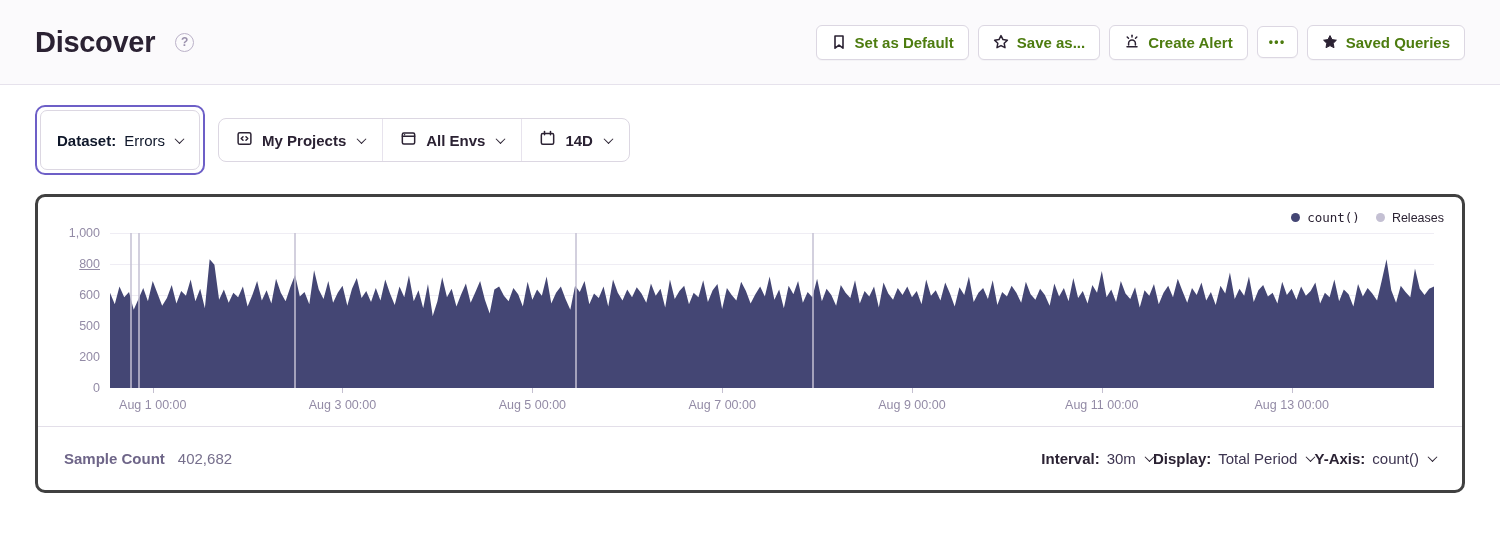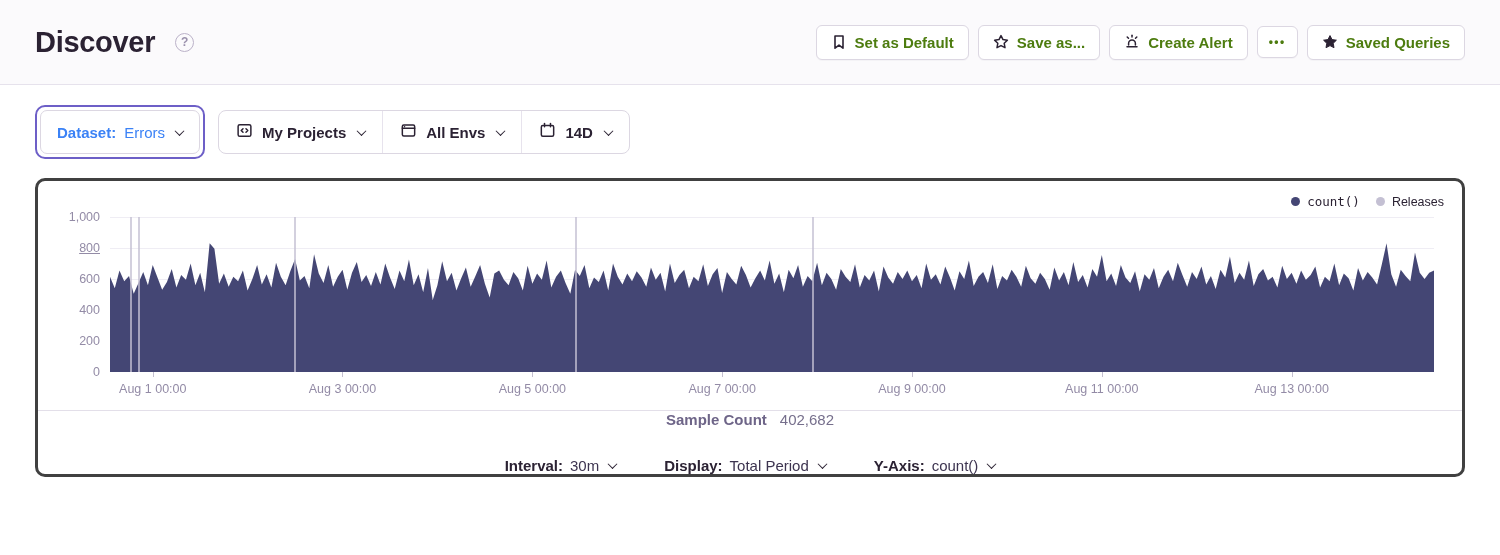--- a/index.html
+++ b/index.html
@@ -33,22 +33,22 @@
   .btn svg { display:block; flex:none; }
   .btn-ellipsis { padding:8px 11px; font-size:12px; letter-spacing:1.5px; }
   
   .main { padding:20px 35px 0; }
   .filter-row { display:flex; align-items:center; gap:13px; }
   .dataset-outline {
     border:2px solid #6D5FC7; border-radius:10px; padding:3px; display:inline-block;
   }
   .dataset-btn {
     display:flex; align-items:center; gap:8px; background:#fff;
-    border:1px solid #DCD7E2; border-radius:7px; padding:0 16px; height:44px;
-    font-size:15px; cursor:pointer; font-family:inherit; color:#3b82f6;
+    border:1px solid #DCD7E2; border-radius:7px; padding:0 16px; height:60px;
+    font-size:15px; cursor:pointer; font-family:inherit; color:#0f172a;
   }
   .bold-lbl { font-weight:bold; }
   .pagefilter-group {
     display:flex; align-items:stretch; height:44px;
     border:1px solid #DCD7E2; border-radius:8px; background:#fff;
   }
   .pf-item {
     display:flex; align-items:center; gap:9px; padding:0 17px;
     font-size:15px; font-weight:bold; cursor:pointer; white-space:nowrap;
   }
@@ -88,26 +88,26 @@
   .xaxis { position:relative; margin:0 28px 0 72px; height:38px; }
   .xtick { position:absolute; top:0; width:1px; height:5px; background:#C4BFD0; }
   .xlabel {
     position:absolute; top:10px; transform:translateX(-50%);
     font-size:12.5px; color:#938BA6; white-space:nowrap;
   }
   
   .card-footer {
     border-top:1px solid #E3DFE9; height:64px;
     display:flex; align-items:center; justify-content:space-between;
-    padding:0 26px; font-size:15px;flex-direction:column;
+    padding:0 26px; font-size:15px;
   }
   .sample { display:flex; align-items:baseline; gap:13px; }
   .sample-lbl { font-weight:bold; color:#6E6588; }
   .sample-val { color:#766F8C; }
-  .footer-controls { display:flex; align-items:center; gap:48px; }
+  .footer-controls { display:flex; align-items:center; }
   .fc-item { display:flex; align-items:center; gap:7px; cursor:pointer; white-space:nowrap; }
   .fc-val { color:#3D3450; }
 </style>
 </head>
 <body>
 
 <div class="header">
   <div class="title-wrap">
     <h1 class="page-title">Discover</h1>
     <span class="help-icon">?</span>
@@ -215,21 +215,21 @@
         <span>Releases</span>
       </div>
     </div>
 
     <div class="plot-wrap" id="plot">
 
     <div class="ylabel" style="top: 147px;">0</div>
         <div class="gridline" style="top: 124px;"></div>
         <div class="ylabel" style="top: 116px;">200</div>
         <div class="gridline" style="top: 93px;"></div>
-        <div class="ylabel" style="top: 85px;">400</div>
+        <div class="ylabel" style="top: 85px;">500</div>
         <div class="gridline" style="top: 62px;"></div>
         <div class="ylabel" style="top: 54px;">600</div>
         <div class="gridline" style="top: 31px;"></div>
         <div class="ylabel" style="top: 23px; text-decoration: underline;">800</div>
         <div class="gridline" style="top: 0px;"></div>
         <div class="ylabel" style="top: -8px;">1,000</div>
         <svg class="area-svg" id="area-svg" viewBox="0 0 1330 155" preserveAspectRatio="none">
         <path id="area-path" d="M0,155L0.0,59.7L4.8,71.3L9.5,53.5L14.3,64.3L19.1,58.9L23.8,76.7L28.6,65.9L33.4,55.0L38.1,68.2L42.9,48.1L47.7,60.5L52.4,72.8L57.2,65.1L62.0,51.9L66.7,70.5L71.5,58.1L76.3,62.8L81.0,46.5L85.8,68.2L90.6,55.8L95.3,75.2L100.1,26.3L104.9,31.8L109.6,66.7L114.4,56.6L119.2,69.8L123.9,59.7L128.7,64.3L133.5,53.5L138.2,73.6L143.0,62.0L147.8,48.1L152.5,67.4L157.3,57.3L162.1,70.5L166.8,45.7L171.6,59.7L176.4,68.2L181.1,54.3L185.9,41.9L190.7,63.6L195.4,58.9L200.2,71.3L205.0,37.2L209.7,56.6L214.5,65.9L219.3,48.1L224.1,69.8L228.8,59.7L233.6,52.7L238.4,72.8L243.1,55.8L247.9,45.0L252.7,65.1L257.4,58.1L262.2,69.0L267.0,55.0L271.7,67.4L276.5,46.5L281.3,60.5L286.0,72.1L290.8,53.5L295.6,64.3L300.3,42.6L305.1,68.2L309.9,57.3L314.6,75.2L319.4,51.1L324.2,82.9L328.9,68.2L333.7,44.2L338.5,64.3L343.2,55.8L348.0,73.6L352.8,61.2L357.5,50.4L362.3,69.8L367.1,58.9L371.8,48.1L376.6,66.7L381.4,80.6L386.1,56.6L390.9,53.5L395.7,62.8L400.4,68.2L405.2,55.0L410.0,61.2L414.7,73.6L419.5,48.8L424.3,66.7L429.0,56.6L433.8,62.8L438.6,43.4L443.3,70.5L448.1,59.7L452.9,53.5L457.6,65.9L462.4,76.7L467.2,52.7L471.9,58.9L476.7,48.1L481.5,71.3L486.2,60.5L491.0,65.1L495.8,53.5L500.5,73.6L505.3,46.5L510.1,59.7L514.8,67.4L519.6,56.6L524.4,64.3L529.1,54.3L533.9,60.5L538.7,69.8L543.4,50.4L548.2,62.8L553.0,55.8L557.7,74.4L562.5,46.5L567.3,65.9L572.0,58.1L576.8,52.7L581.6,71.3L586.3,59.7L591.1,64.3L595.9,47.3L600.6,69.0L605.4,57.3L610.2,51.1L614.9,76.0L619.7,55.0L624.5,62.0L629.2,67.4L634.0,48.8L638.8,58.1L643.5,70.5L648.3,61.2L653.1,53.5L657.8,63.6L662.6,43.4L667.4,66.7L672.2,56.6L676.9,75.2L681.7,52.7L686.5,61.2L691.2,48.1L696.0,69.8L700.8,58.9L705.5,64.3L710.3,45.7L715.1,68.2L719.8,55.8L724.6,62.0L729.4,72.8L734.1,51.9L738.9,59.7L743.7,65.1L748.4,47.3L753.2,70.5L758.0,58.1L762.7,63.6L767.5,53.5L772.3,74.4L777.0,49.6L781.8,60.5L786.6,66.7L791.3,55.0L796.1,62.0L800.9,53.5L805.6,64.3L810.4,58.1L815.2,71.3L819.9,46.5L824.7,62.8L829.5,57.3L834.2,67.4L839.0,49.6L843.8,60.5L848.5,73.6L853.3,54.3L858.1,62.0L862.8,43.4L867.6,69.0L872.4,59.7L877.1,55.0L881.9,65.9L886.7,47.3L891.4,72.1L896.2,58.9L901.0,63.6L905.7,52.7L910.5,59.7L915.3,69.8L920.0,48.8L924.8,61.2L929.6,66.7L934.3,55.8L939.1,62.0L943.9,72.8L948.6,50.4L953.4,63.6L958.2,55.0L962.9,68.2L967.7,45.0L972.5,65.1L977.2,58.1L982.0,70.5L986.8,51.9L991.5,59.7L996.3,38.0L1001.1,64.3L1005.8,56.6L1010.6,69.0L1015.4,48.1L1020.1,60.5L1024.9,65.9L1029.7,54.3L1034.4,74.4L1039.2,57.3L1044.0,62.8L1048.7,51.1L1053.5,71.3L1058.3,59.7L1063.0,52.7L1067.8,64.3L1072.6,45.7L1077.3,58.1L1082.1,69.8L1086.9,55.0L1091.6,62.0L1096.4,49.6L1101.2,67.4L1105.9,58.9L1110.7,72.1L1115.5,52.7L1120.3,60.5L1125.0,39.5L1129.8,65.9L1134.6,55.8L1139.3,62.8L1144.1,43.4L1148.9,69.0L1153.6,57.3L1158.4,51.9L1163.2,63.6L1167.9,59.7L1172.7,70.5L1177.5,48.8L1182.2,62.0L1187.0,55.8L1191.8,66.7L1196.5,53.5L1201.3,62.8L1206.1,58.1L1210.8,49.6L1215.6,70.5L1220.4,59.7L1225.1,64.3L1229.9,46.5L1234.7,68.2L1239.4,56.6L1244.2,61.2L1249.0,73.6L1253.7,51.1L1258.5,63.6L1263.3,55.0L1268.0,60.5L1272.8,67.4L1277.6,47.3L1282.3,26.3L1287.1,57.3L1291.9,69.8L1296.6,52.7L1301.4,58.9L1306.2,64.3L1310.9,35.6L1315.7,55.8L1320.5,62.0L1325.2,55.8L1330.0,53.5L1330,155Z" fill="#444674"></path>
       </svg>
         <div class="release-line" style="left: calc(1.58% - 1px); background: rgb(196, 192, 211); opacity: 0.75;"></div>

